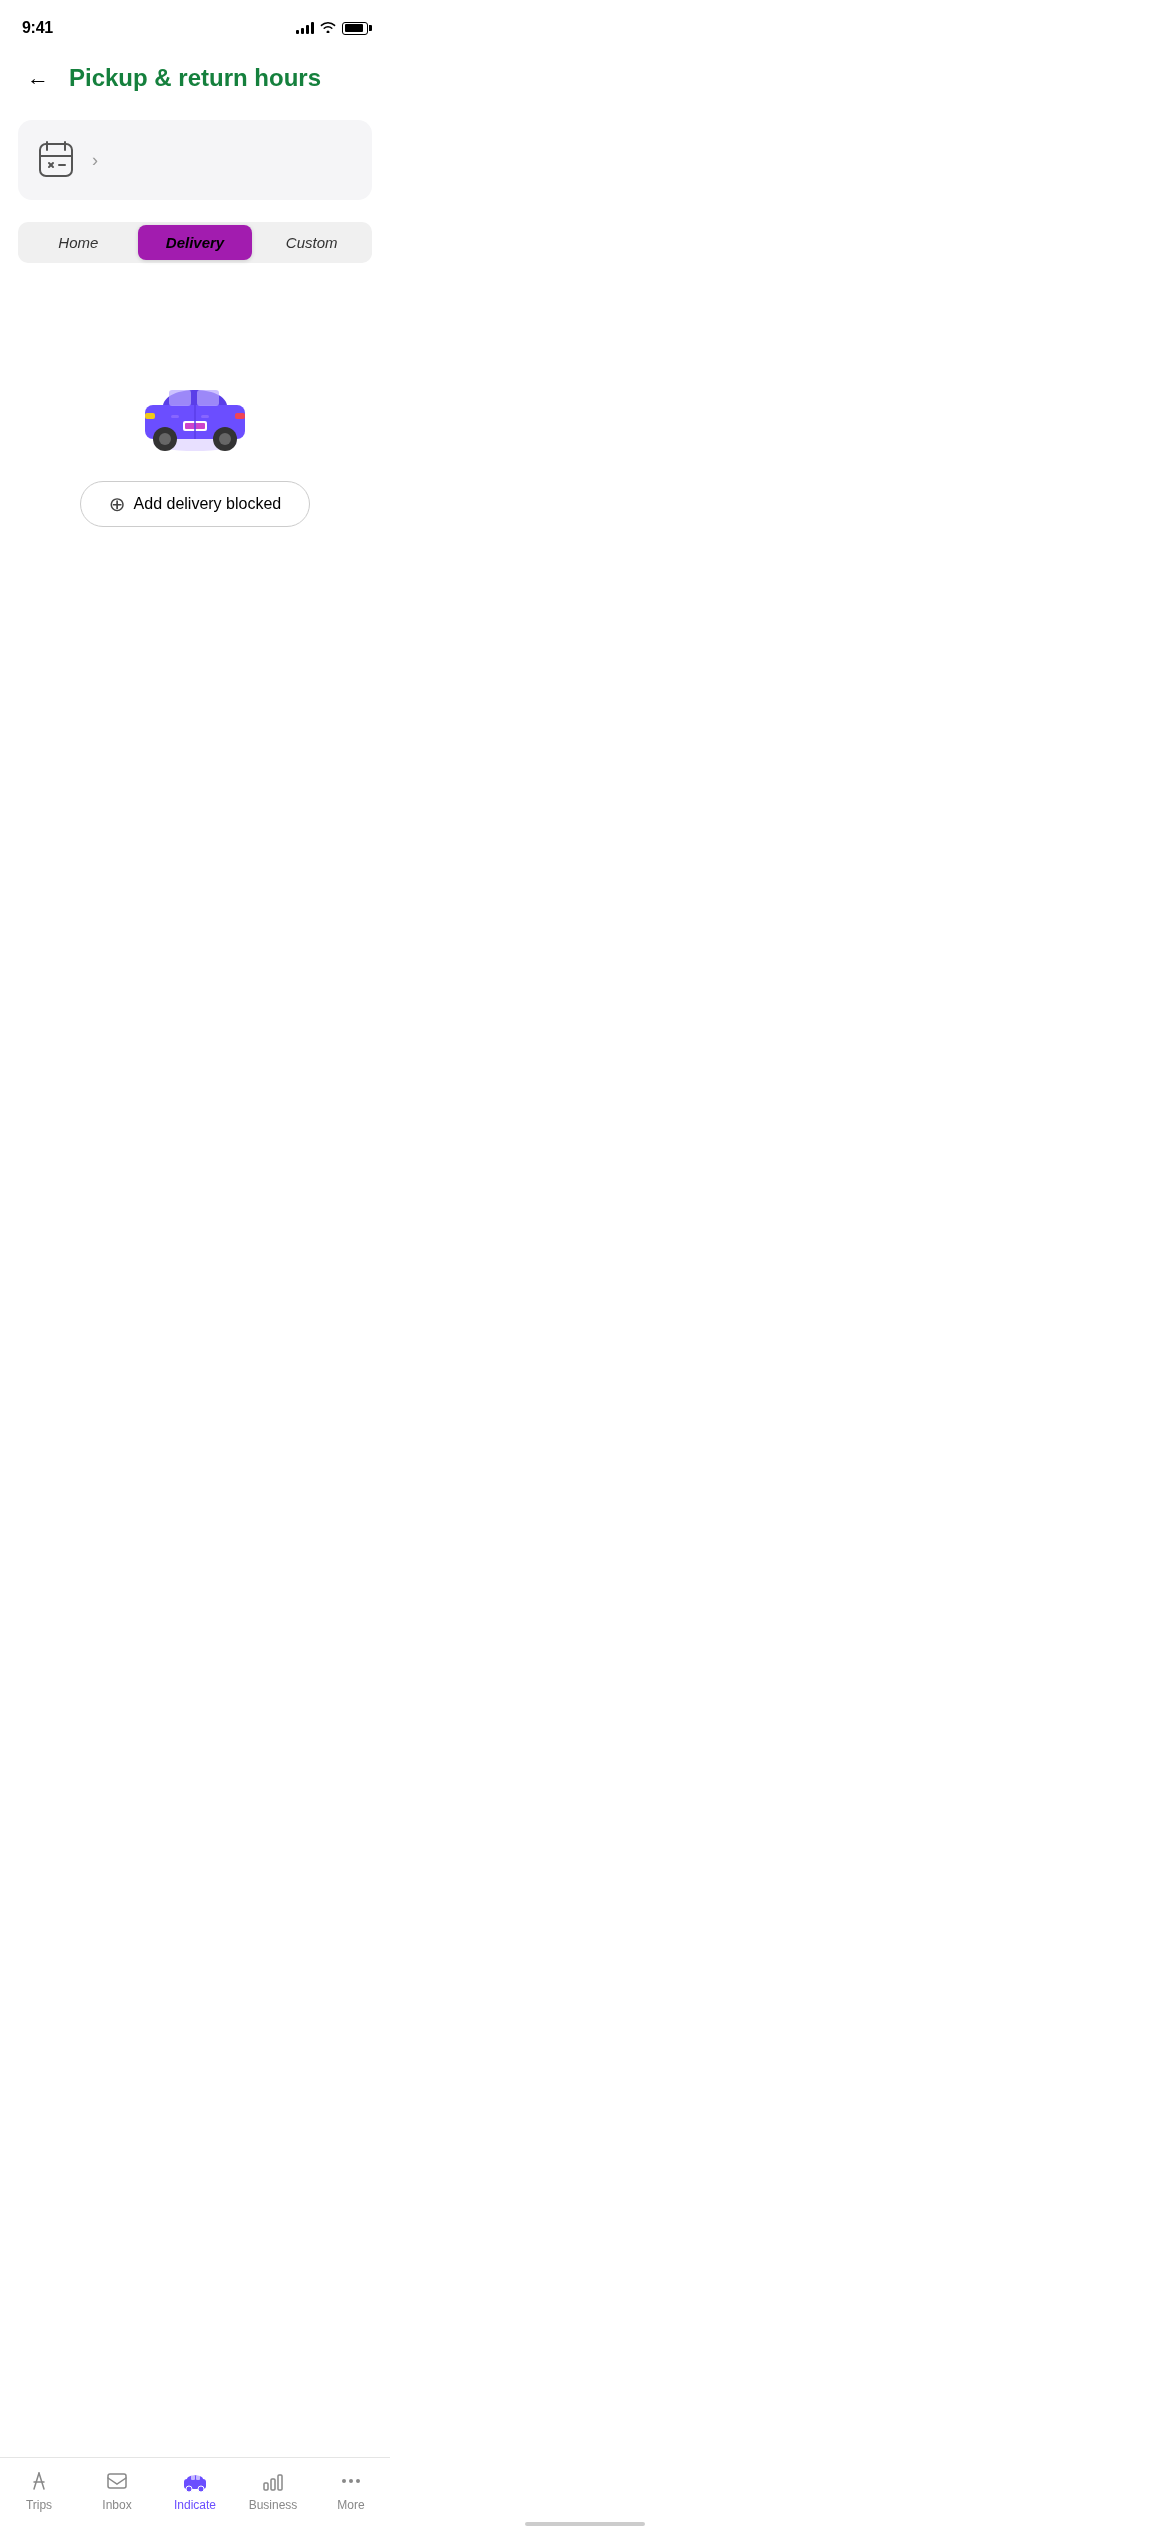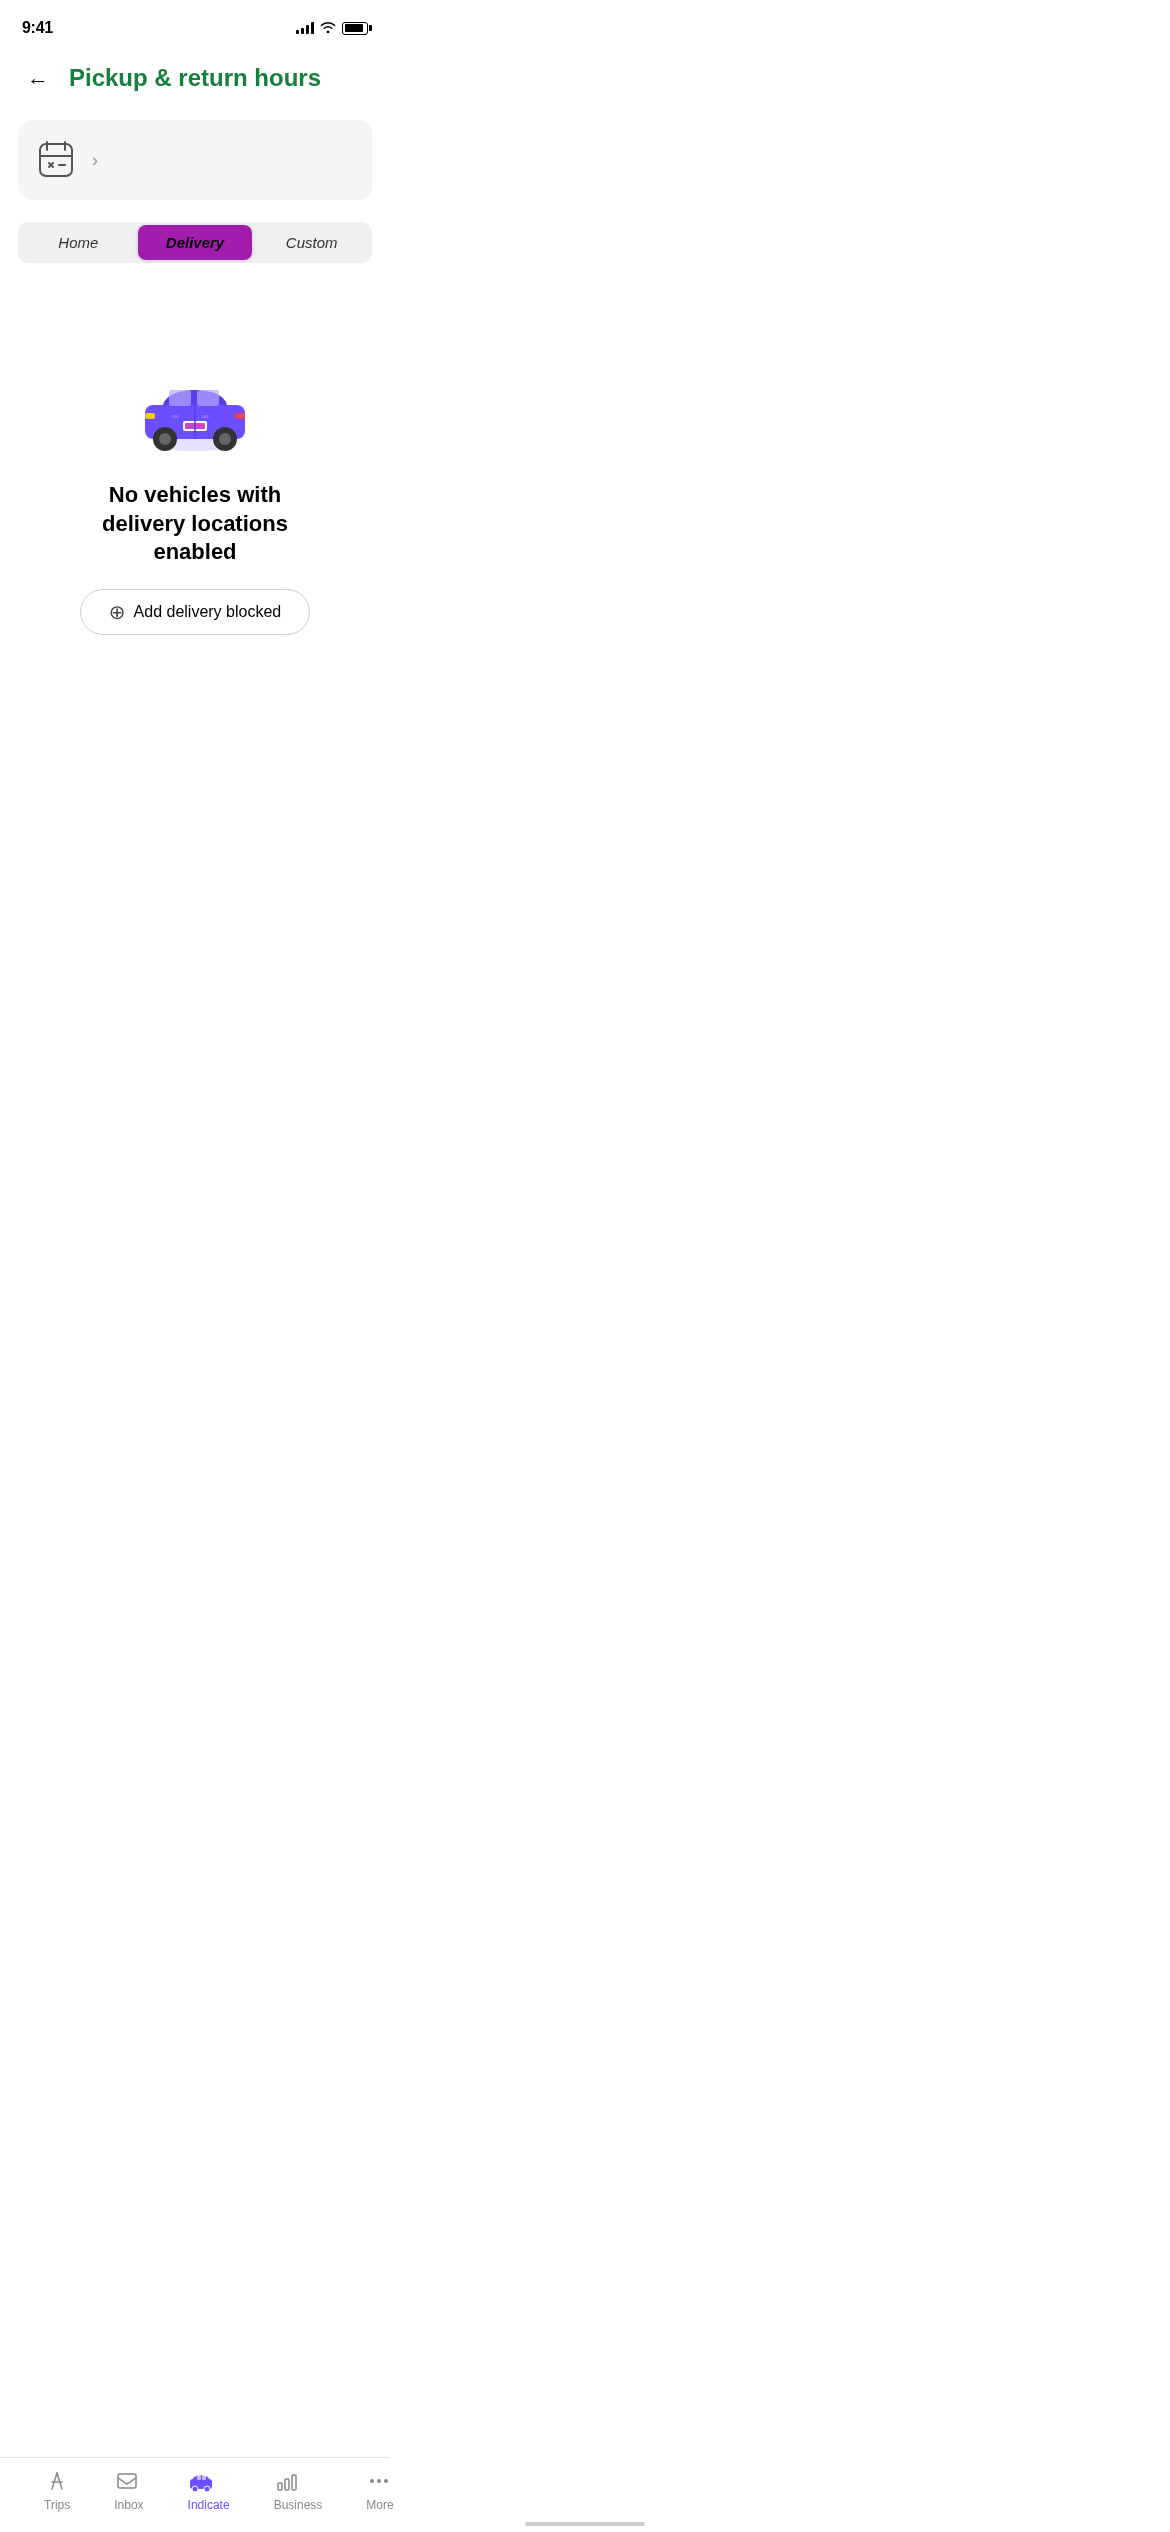--- a/index.html
+++ b/index.html
@@ -239,23 +239,23 @@
       width: 390px;
       background: #fff;
       border-top: 1px solid #e5e5e5;
       display: flex;
       padding: 10px 0 20px 0;
     }
     .nav-item {
       flex: 1;
       display: flex;
       flex-direction: column;
+      align-items: center;
       gap: 4px;
       cursor: pointer;
-      margin-left: 44px;
     }
     .nav-icon {
       width: 26px;
       height: 26px;
       display: flex;
       align-items: center;
       justify-content: center;
     }
     .nav-label {
       font-size: 12px;
@@ -354,21 +354,20 @@
 
     <rect x="48" y="68" width="24" height="10" rx="2" fill="#fff"></rect>
     <rect x="50" y="70" width="20" height="6" rx="1" fill="#cc44cc"></rect>
 
     <line x1="60" y1="52" x2="60" y2="86" stroke="#5A3EE8" stroke-width="1.5"></line>
 
     <rect x="66" y="62" width="8" height="3" rx="1.5" fill="#8866FF"></rect>
     <rect x="36" y="62" width="8" height="3" rx="1.5" fill="#8866FF"></rect>
   </svg>
 
-  <div class="empty-title">No vehicles with delivery locations enabled</div>
 
   <button class="add-location-btn">
     <span class="add-icon">⊕</span>
     <span>Add delivery blocked</span>
   </button>
 </div>
 
 <div class="bottom-nav">
 
   <div class="nav-item">

